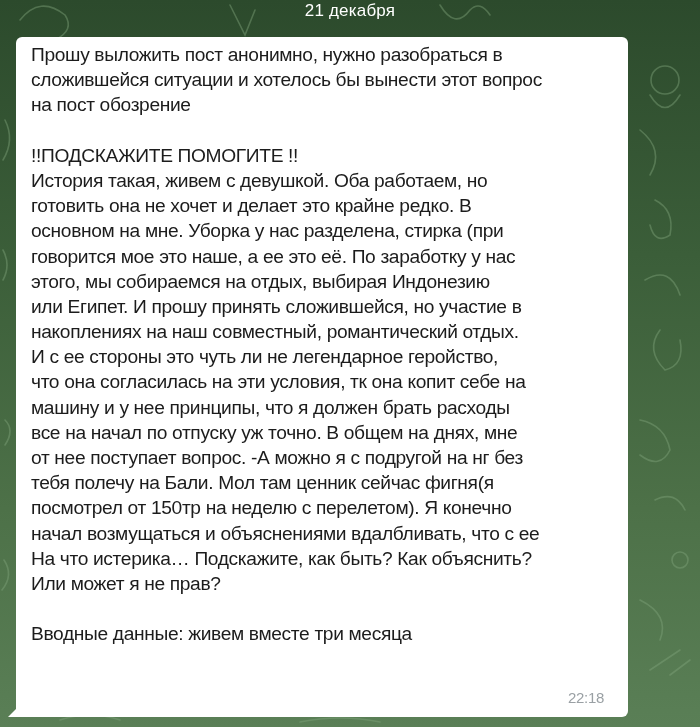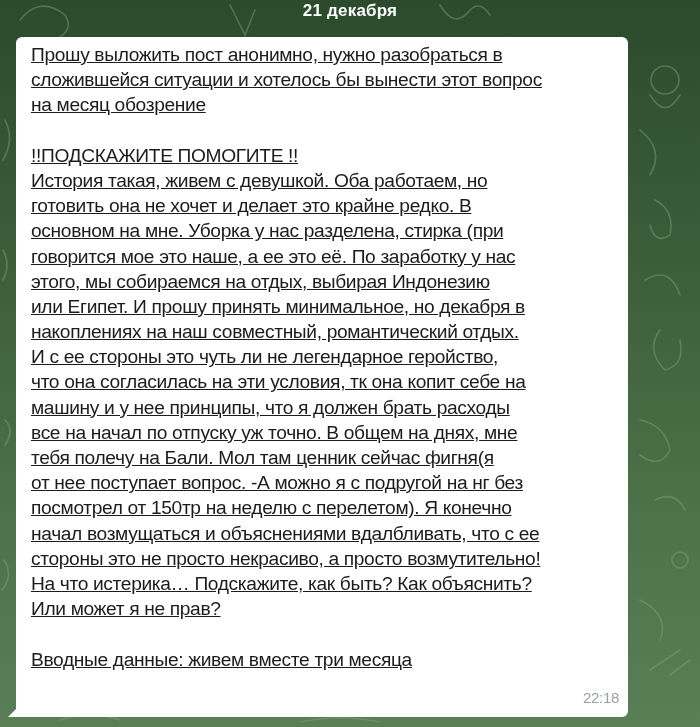--- a/index.html
+++ b/index.html
@@ -4,39 +4,39 @@
   <style>
     html, body { margin: 0; padding: 0; }
     body {
       width: 700px; height: 727px; overflow: hidden; position: relative;
       background: linear-gradient(180deg, #2c4a2c 0%, #3b5e39 35%, #4d7148 70%, #5a7f56 100%);
       font-family: "Liberation Sans", sans-serif;
     }
     .doodles { position: absolute; inset: 0; pointer-events: none; }
     .date-pill {
       position: absolute; top: 0; left: 50%; transform: translateX(-50%);
-      color: #ffffff; font-weight: bold; font-size: 17px; line-height: 22px;
+      color: #ffffff; font-weight: normal; font-size: 17px; line-height: 22px;
       padding: 0 8px; letter-spacing: 0.2px;
     }
     .bubble {
       position: absolute; left: 16px; top: 37px; width: 612px; height: 680px;
       background: #ffffff; border-radius: 6px 6px 6px 0;
       box-sizing: border-box; padding: 5px 10px 0 15px;
       color: #1c1c1c; font-size: 19.2px; line-height: 25.2px;
       letter-spacing: -0.35px;
     }
     .bubble-tail {
       position: absolute; left: 8px; bottom: 10px; width: 10px; height: 10px;
       background: #ffffff;
       clip-path: polygon(100% 0, 100% 100%, 0 100%);
     }
-    .line { white-space: nowrap; display: block; height: 25.2px; text-decoration: underline; }
+    .line { white-space: nowrap; display: block; height: 25.2px; }
     .blank { display: block; height: 25.2px; }
     .timestamp {
-      position: absolute; right: 9px; bottom: 7px;
+      position: absolute; right: 24px; bottom: 7px;
       color: #9aa0a4; font-size: 15px; letter-spacing: -0.3px;
     }
   </style>
 </head>
 <body>
 
 <svg class="doodles" width="700" height="727" viewBox="0 0 700 727">
   <g fill="none" stroke="#7fa37a" stroke-width="1.6" opacity="0.45" stroke-linecap="round">
     <path d="M20 20 q20 -25 45 -5 q10 15 -10 25"></path>
     <path d="M230 5 l15 30 l10 -25"></path>
@@ -60,41 +60,40 @@
     <path d="M300 722 q40 -8 80 0"></path>
   </g>
 </svg>
 
 <div class="date-pill">21 декабря</div>
 
 <div class="bubble">
   <div>
     <span class="line">Прошу выложить пост анонимно, нужно разобраться в</span>
     <span class="line">сложившейся ситуации и хотелось бы вынести этот вопрос</span>
-    <span class="line">на месяц обозрение</span>
+    <span class="line">на пост обозрение</span>
   </div>
   <span class="blank"></span>
   <div>
     <span class="line">!!ПОДСКАЖИТЕ ПОМОГИТЕ !!</span>
     <span class="line">История такая, живем с девушкой. Оба работаем, но</span>
     <span class="line">готовить она не хочет и делает это крайне редко. В</span>
     <span class="line">основном на мне. Уборка у нас разделена, стирка (при</span>
     <span class="line">говорится мое это наше, а ее это её. По заработку у нас</span>
     <span class="line">этого, мы собираемся на отдых, выбирая Индонезию</span>
-    <span class="line">или Египет. И прошу принять минимальное, но декабря в</span>
+    <span class="line">или Египет. И прошу принять сложившейся, но участие в</span>
     <span class="line">накоплениях на наш совместный, романтический отдых.</span>
     <span class="line">И с ее стороны это чуть ли не легендарное геройство,</span>
     <span class="line">что она согласилась на эти условия, тк она копит себе на</span>
     <span class="line">машину и у нее принципы, что я должен брать расходы</span>
     <span class="line">все на начал по отпуску уж точно. В общем на днях, мне</span>
+    <span class="line">от нее поступает вопрос. -А можно я с подругой на нг без</span>
     <span class="line">тебя полечу на Бали. Мол там ценник сейчас фигня(я</span>
-    <span class="line">от нее поступает вопрос. -А можно я с подругой на нг без</span>
     <span class="line">посмотрел от 150тр на неделю с перелетом). Я конечно</span>
     <span class="line">начал возмущаться и объяснениями вдалбливать, что с ее</span>
-    <span class="line">стороны это не просто некрасиво, а просто возмутительно!</span>
     <span class="line">На что истерика… Подскажите, как быть? Как объяснить?</span>
     <span class="line">Или может я не прав?</span>
   </div>
   <span class="blank"></span>
   <div>
     <span class="line">Вводные данные: живем вместе три месяца</span>
   </div>
   <span class="timestamp">22:18</span>
 </div>
 <div class="bubble-tail"></div>

